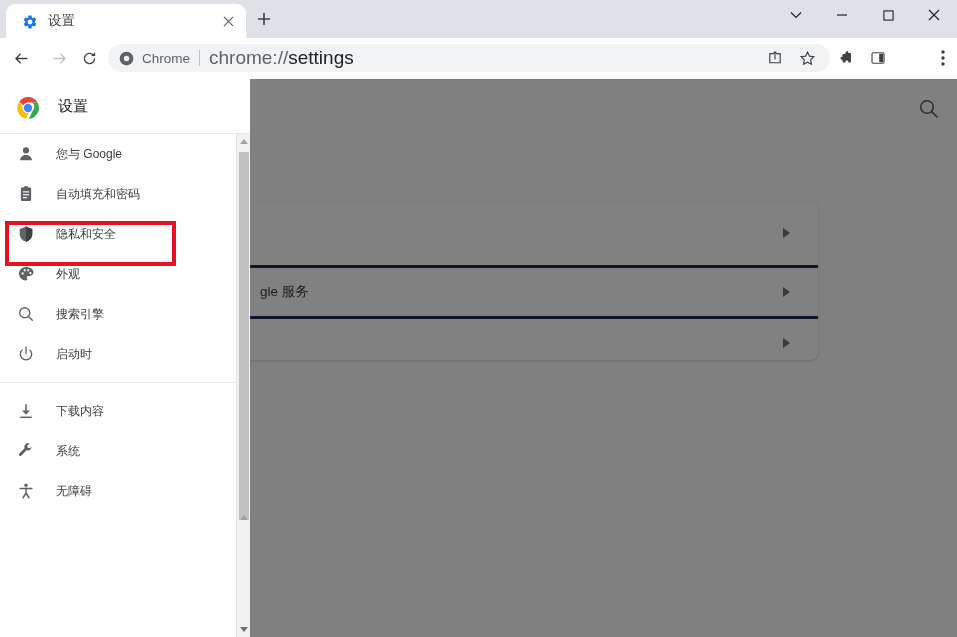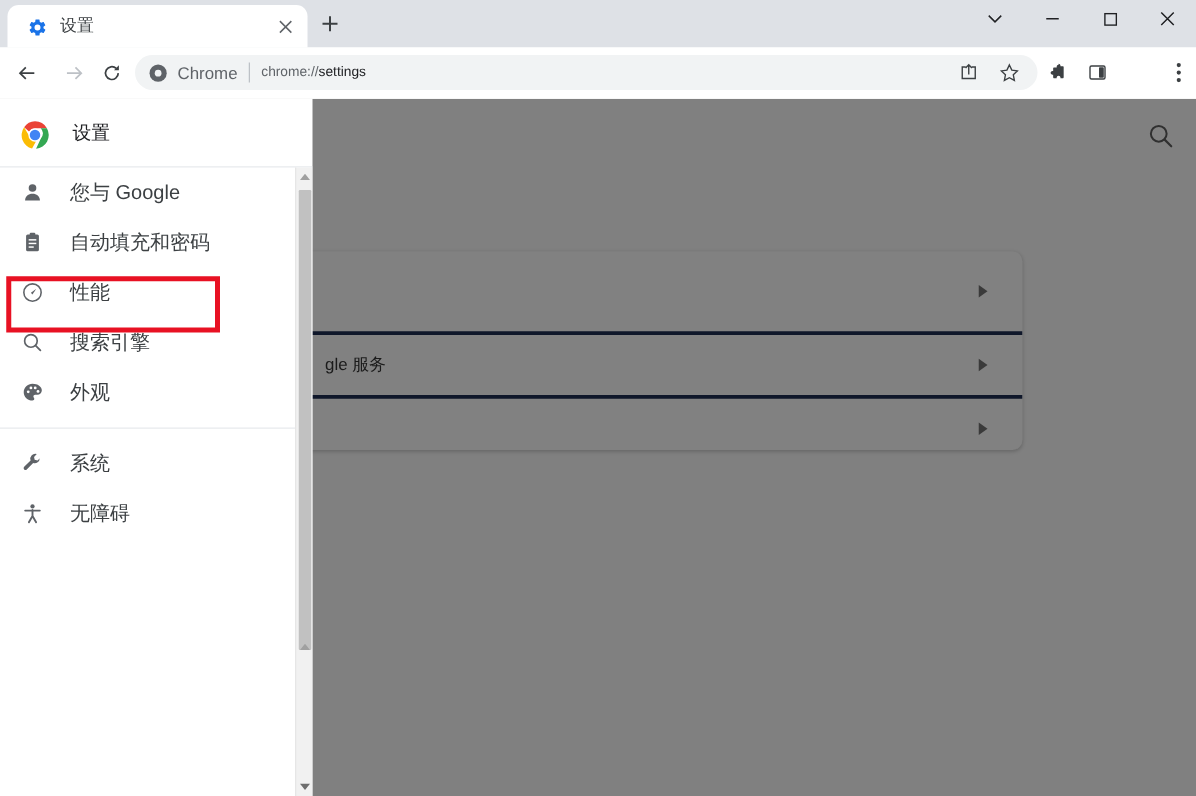--- a/index.html
+++ b/index.html
@@ -114,21 +114,21 @@
     color: #5f6368;
     white-space: nowrap;
   }
   .omni-divider {
     margin-left: 9px;
     width: 1px; height: 16px;
     background: #bdc1c6;
   }
   .omni-url {
     margin-left: 9px;
-    font-size: 11px;
+    font-size: 19px;
     color: #5f6368;
     white-space: nowrap;
   }
   .omni-url b { color: #202124; font-weight: 400; }
   .tb-icon {
     position: absolute;
     top: 7px;
     width: 26px; height: 26px;
     display: flex; align-items: center; justify-content: center;
     border-radius: 50%;
@@ -239,21 +239,21 @@
   }
   .nav-item .nav-icon {
     position: absolute;
     left: 16px;
     width: 20px; height: 20px;
     display: flex; align-items: center; justify-content: center;
   }
   .nav-item .nav-label {
     position: absolute;
     left: 56px;
-    font-size: 16px;
+    font-size: 12px;
     color: #3c4043;
     white-space: nowrap;
   }
   .nav-divider {
     height: 1px;
     background: #e8eaed;
     margin: 8px 0 8px 0;
     width: 236px;
   }
   .sidebar-scrollbar {
@@ -483,50 +483,69 @@
               <rect x="6.6" y="7" width="6.8" height="1.3" fill="#ffffff"></rect>
               <rect x="6.6" y="10.2" width="6.8" height="1.3" fill="#ffffff"></rect>
               <rect x="6.6" y="13.4" width="4.5" height="1.3" fill="#ffffff"></rect>
             </svg>
         </span>
         <span class="nav-label">自动填充和密码</span>
       </div>
       <div class="nav-item">
         <span class="nav-icon">
           <svg width="18" height="18" viewBox="0 0 20 20">
-              <circle cx="10" cy="10" r="7.7" fill="none" stroke="#5f6368" stroke-width="1.4"></circle>
-              <path d="M13.4 6.6 8.6 10.3 9.9 11.8z" fill="#5f6368"></path>
-            </svg>
-        </span>
-        <span class="nav-label">性能</span>
-      </div>
-      <div class="nav-item">
-        <span class="nav-icon">
-          <svg width="18" height="18" viewBox="0 0 20 20">
-              <circle cx="8.6" cy="8.6" r="5.6" fill="none" stroke="#5f6368" stroke-width="1.5"></circle>
-              <path stroke="#5f6368" stroke-width="1.6" stroke-linecap="round" d="M12.8 12.8 17 17"></path>
-            </svg>
-        </span>
-        <span class="nav-label">搜索引擎</span>
+              <path d="M10 1.6 17 4.4v5.3c0 4.2-2.9 7.8-7 9-4.1-1.2-7-4.8-7-9V4.4z" fill="#5f6368"></path>
+              <path d="M10 1.6 17 4.4v5.3c0 4.2-2.9 7.8-7 9z" fill="#3c4043"></path>
+            </svg>
+        </span>
+        <span class="nav-label">隐私和安全</span>
       </div>
       <div class="nav-item">
         <span class="nav-icon">
           <svg width="18" height="18" viewBox="0 0 20 20">
               <path d="M10 2.2c-4.3 0-7.8 3.3-7.8 7.5 0 4.1 3.5 7.4 7.8 7.4.9 0 1.6-.7 1.6-1.5 0-.4-.2-.8-.4-1-.3-.3-.4-.6-.4-1 0-.8.7-1.5 1.6-1.5h1.8c2.3 0 4.1-1.8 4.1-4 0-3.3-3.6-5.9-8.3-5.9z" fill="#5f6368"></path>
               <circle cx="6.2" cy="9.4" r="1.25" fill="#ffffff"></circle>
               <circle cx="8.6" cy="5.9" r="1.25" fill="#ffffff"></circle>
               <circle cx="12.4" cy="5.9" r="1.25" fill="#ffffff"></circle>
               <circle cx="14.9" cy="9" r="1.25" fill="#ffffff"></circle>
             </svg>
         </span>
         <span class="nav-label">外观</span>
       </div>
+      <div class="nav-item">
+        <span class="nav-icon">
+          <svg width="18" height="18" viewBox="0 0 20 20">
+              <circle cx="8.6" cy="8.6" r="5.6" fill="none" stroke="#5f6368" stroke-width="1.5"></circle>
+              <path stroke="#5f6368" stroke-width="1.6" stroke-linecap="round" d="M12.8 12.8 17 17"></path>
+            </svg>
+        </span>
+        <span class="nav-label">搜索引擎</span>
+      </div>
+      <div class="nav-item">
+        <span class="nav-icon">
+          <svg width="18" height="18" viewBox="0 0 20 20">
+              <path fill="none" stroke="#5f6368" stroke-width="1.5" d="M6.1 5.3a6.3 6.3 0 1 0 7.8 0"></path>
+              <path stroke="#5f6368" stroke-width="1.5" stroke-linecap="round" d="M10 2.3 V9.3"></path>
+            </svg>
+        </span>
+        <span class="nav-label">启动时</span>
+      </div>
 
       <div class="nav-divider"></div>
 
+      <div class="nav-item">
+        <span class="nav-icon">
+          <svg width="18" height="18" viewBox="0 0 20 20">
+              <path stroke="#5f6368" stroke-width="1.7" d="M10 2.6 V11.4"></path>
+              <path fill="#5f6368" d="M5.6 9.4 10 14.2 14.4 9.4z"></path>
+              <path stroke="#5f6368" stroke-width="1.7" d="M3.6 17 H16.4"></path>
+            </svg>
+        </span>
+        <span class="nav-label">下载内容</span>
+      </div>
       <div class="nav-item">
         <span class="nav-icon">
           <svg width="18" height="18" viewBox="0 0 20 20">
               <path fill="#5f6368" d="M16.4 5.1a4.4 4.4 0 0 1-5.8 4.2L4.9 15a1.6 1.6 0 1 1-2.3-2.3l5.7-5.7a4.4 4.4 0 0 1 5.5-5.6L11.4 3.9l.5 2.6 2.6.5 2.4-2.4c-.1.2-.1.3-.5.5z"></path>
             </svg>
         </span>
         <span class="nav-label">系统</span>
       </div>
       <div class="nav-item">
         <span class="nav-icon">

